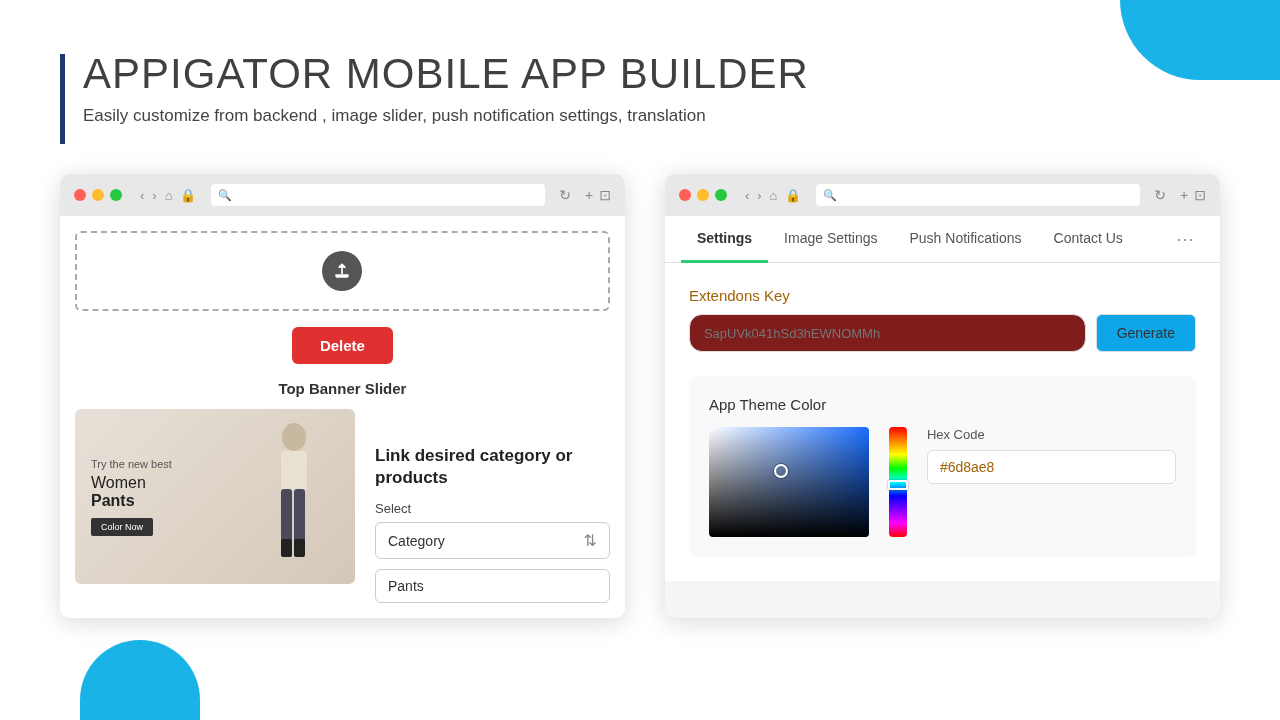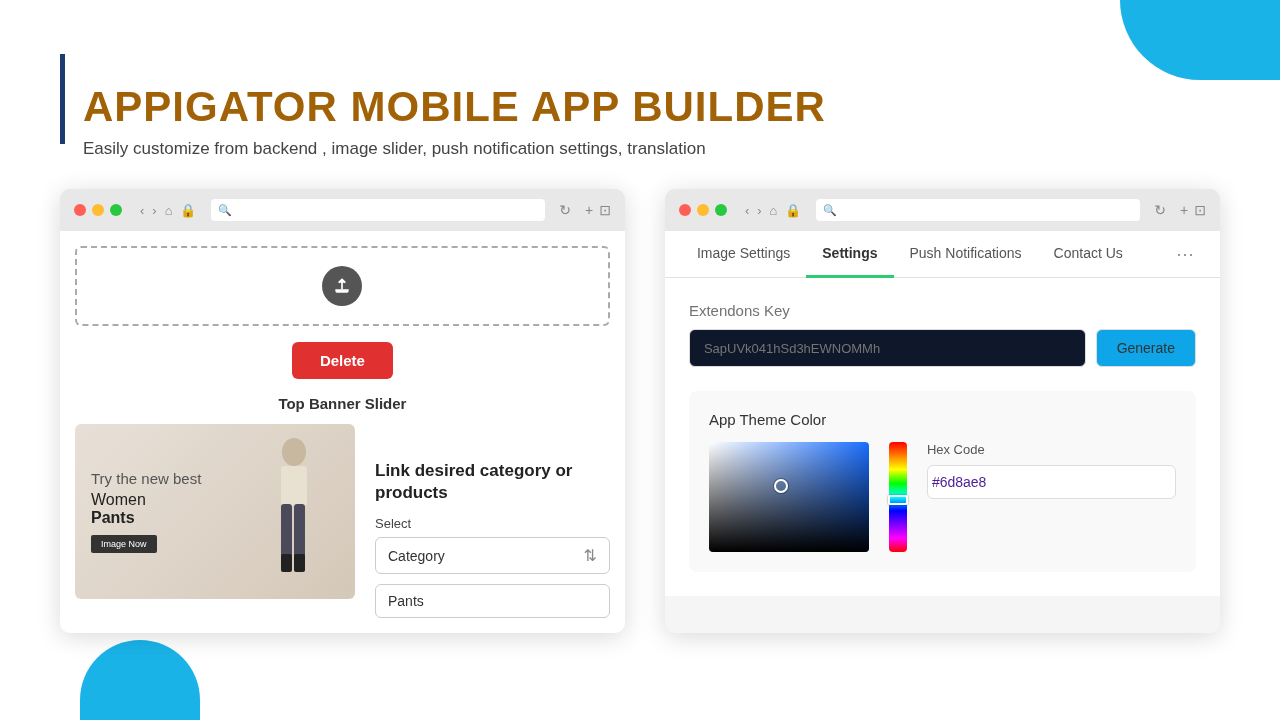--- a/index.html
+++ b/index.html
@@ -45,25 +45,24 @@
     .header-bar {
       width: 5px;
       height: 90px;
       background: #1c3b6e;
       margin-right: 18px;
       flex-shrink: 0;
       margin-top: 4px;
     }
     .header-text h1 {
       font-size: 42px;
-      font-weight: 700;
-      color: #a16207;
+      font-weight: 400;
+      color: #404040;
       letter-spacing: 1px;
       text-transform: uppercase;
-      margin-top: 33px;
     }
     .header-text p {
       font-size: 17px;
       color: #444;
       margin-top: 8px;
     }
 
     
     .main-content {
       position: relative;
@@ -201,21 +200,21 @@
       height: 100%;
       display: flex;
       align-items: center;
       justify-content: space-between;
       padding: 16px;
     }
     .banner-text-area {
       flex: 1;
     }
     .banner-try-text {
-      font-size: 15px;
+      font-size: 11px;
       color: #555;
       margin-bottom: 4px;
     }
     .banner-main-text {
       font-size: 16px;
       font-weight: 300;
       color: #222;
     }
     .banner-main-text strong {
       font-weight: 800;
@@ -317,36 +316,36 @@
 
     .settings-body {
       padding: 24px;
     }
 
     .form-group {
       margin-bottom: 24px;
     }
     .form-label {
       font-size: 15px;
-      color: #737373;
+      color: #a16207;
       margin-bottom: 10px;
       font-weight: 500;
     }
     .input-with-button {
       display: flex;
       gap: 10px;
     }
     .ext-key-input {
       flex: 1;
       border: 1px solid #ddd;
-      border-radius: 6px;
+      border-radius: 13px;
       padding: 10px 14px;
       font-size: 13px;
       color: #aaa;
-      background: #0f172a;
+      background: #7f1d1d;
     }
     .generate-btn {
       background: #0ea5e9;
       border: 1px solid #ddd;
       border-radius: 6px;
       padding: 10px 20px;
       font-size: 14px;
       color: #333;
       cursor: pointer;
       white-space: nowrap;
@@ -429,23 +428,23 @@
     }
     .hex-label {
       font-size: 13px;
       color: #555;
       margin-bottom: 8px;
     }
     .hex-input {
       width: 100%;
       border: 1px solid #ddd;
       border-radius: 6px;
-      padding: 8px 4px;
+      padding: 8px 12px;
       font-size: 14px;
-      color: #4c1d95;
+      color: #a16207;
       background: #fff;
     }
   </style>
 </head>
 <body>
 
 <div class="blob-top-right"></div>
 <div class="blob-bottom-left"></div>
 
 <div class="header">
@@ -495,21 +494,21 @@
 
       <div class="banner-content">
         <div class="banner-image">
           <div class="banner-image-inner">
             <div class="banner-text-area">
               <div class="banner-try-text">Try the new best</div>
               <div class="banner-main-text">
                 <span>Women</span><br>
                 <strong>Pants</strong>
               </div>
-              <div class="banner-shop-btn">Image Now</div>
+              <div class="banner-shop-btn">Color Now</div>
             </div>
 
             <div class="banner-person">
               <svg width="70" height="155" viewBox="0 0 70 155" fill="none">
 
                 <ellipse cx="35" cy="18" rx="12" ry="14" fill="#c8b8a0"></ellipse>
                 <rect x="22" y="32" width="26" height="40" rx="3" fill="#e8e0d0"></rect>
                 <rect x="22" y="70" width="11" height="55" rx="3" fill="#4a4a5a"></rect>
                 <rect x="35" y="70" width="11" height="55" rx="3" fill="#4a4a5a"></rect>
                 <rect x="22" y="120" width="11" height="18" rx="2" fill="#222"></rect>
@@ -548,25 +547,25 @@
       </div>
       <span style="color:#888;font-size:14px;">↻</span>
       <div class="browser-actions">
         <span style="margin-left:8px;">+</span>
         <span>⊡</span>
       </div>
     </div>
     <div class="browser-body">
 
       <div class="tabs-bar">
+        <div class="tab-item active">
+          <span>Settings</span>
+        </div>
         <div class="tab-item">
           <span>Image Settings</span>
-        </div>
-        <div class="tab-item active">
-          <span>Settings</span>
         </div>
         <div class="tab-item">
           <span>Push Notifications</span>
         </div>
         <div class="tab-item">
           <span>Contact Us</span>
         </div>
         <div class="tab-more">···</div>
       </div>
 

